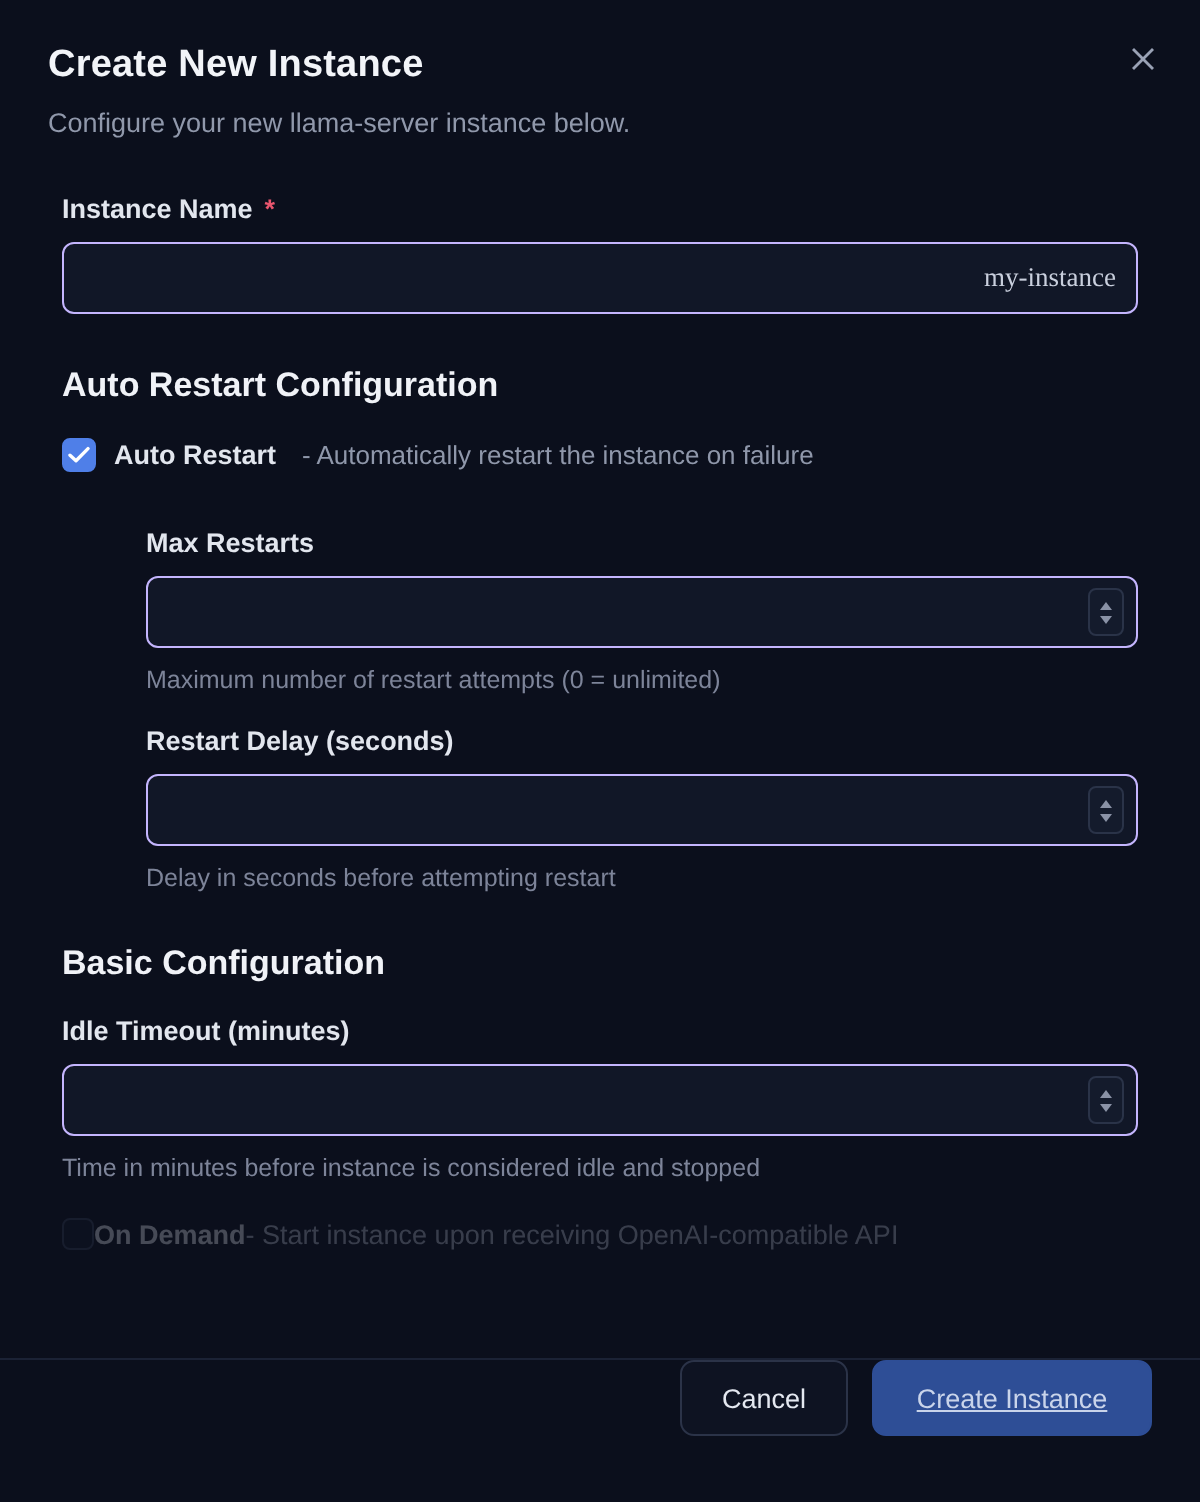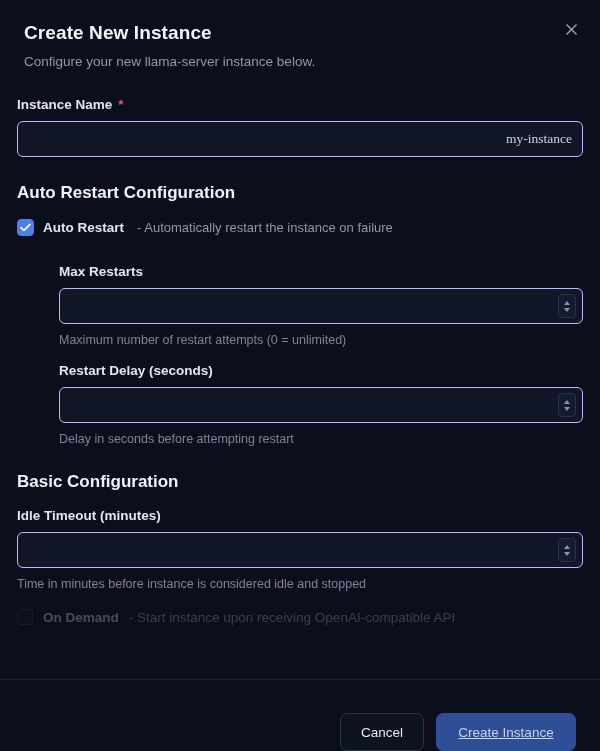--- a/index.html
+++ b/index.html
@@ -50,21 +50,21 @@
     letter-spacing: 0.1px;
   }
   .dialog-subtitle {
     font-size: 13.5px;
     color: #9098ab;
     margin: 0;
   }
   .dialog-body {
     flex: 1 1 auto;
     overflow: hidden;
-    padding: 0 17px;
+    padding: 0 31px;
     position: relative;
   }
   .section-gap-top { margin-top: 28px; }
   .field-label {
     font-size: 13.5px;
     font-weight: bold;
     color: #e2e6ee;
     display: block;
     margin-bottom: 9px;
   }
@@ -159,41 +159,40 @@
     border-left: 3.5px solid transparent;
     border-right: 3.5px solid transparent;
   }
   .spinner .up { border-bottom: 4px solid #8a92a6; }
   .spinner .down { border-top: 4px solid #8a92a6; }
   .field-block { margin-bottom: 4px; }
   .fade-row {
     margin-top: 18px;
     display: flex;
     align-items: center;
-    gap: 10px;
     opacity: 0.28;
     font-size: 13.5px;
     color: #aeb5c6;
     white-space: nowrap;
     overflow: hidden;
   }
   .fade-check {
     width: 16px; height: 16px;
     border: 1px solid #39425a;
     border-radius: 4px;
     flex: 0 0 auto;
     background: #121828;
   }
   .fade-strong { font-weight: bold; color: #dfe3ec; }
   .dialog-footer {
     flex: 0 0 auto;
     height: 72px;
     border-top: 1px solid #1b2235;
     display: flex;
-    align-items: flex-end;
+    align-items: flex-start;
     justify-content: flex-end;
     gap: 12px;
     padding: 0 24px;
     background: #0b0f1c;
   }
   .btn {
     height: 38px;
     border-radius: 7px;
     font-size: 13.5px;
     font-family: "Liberation Sans", sans-serif;

